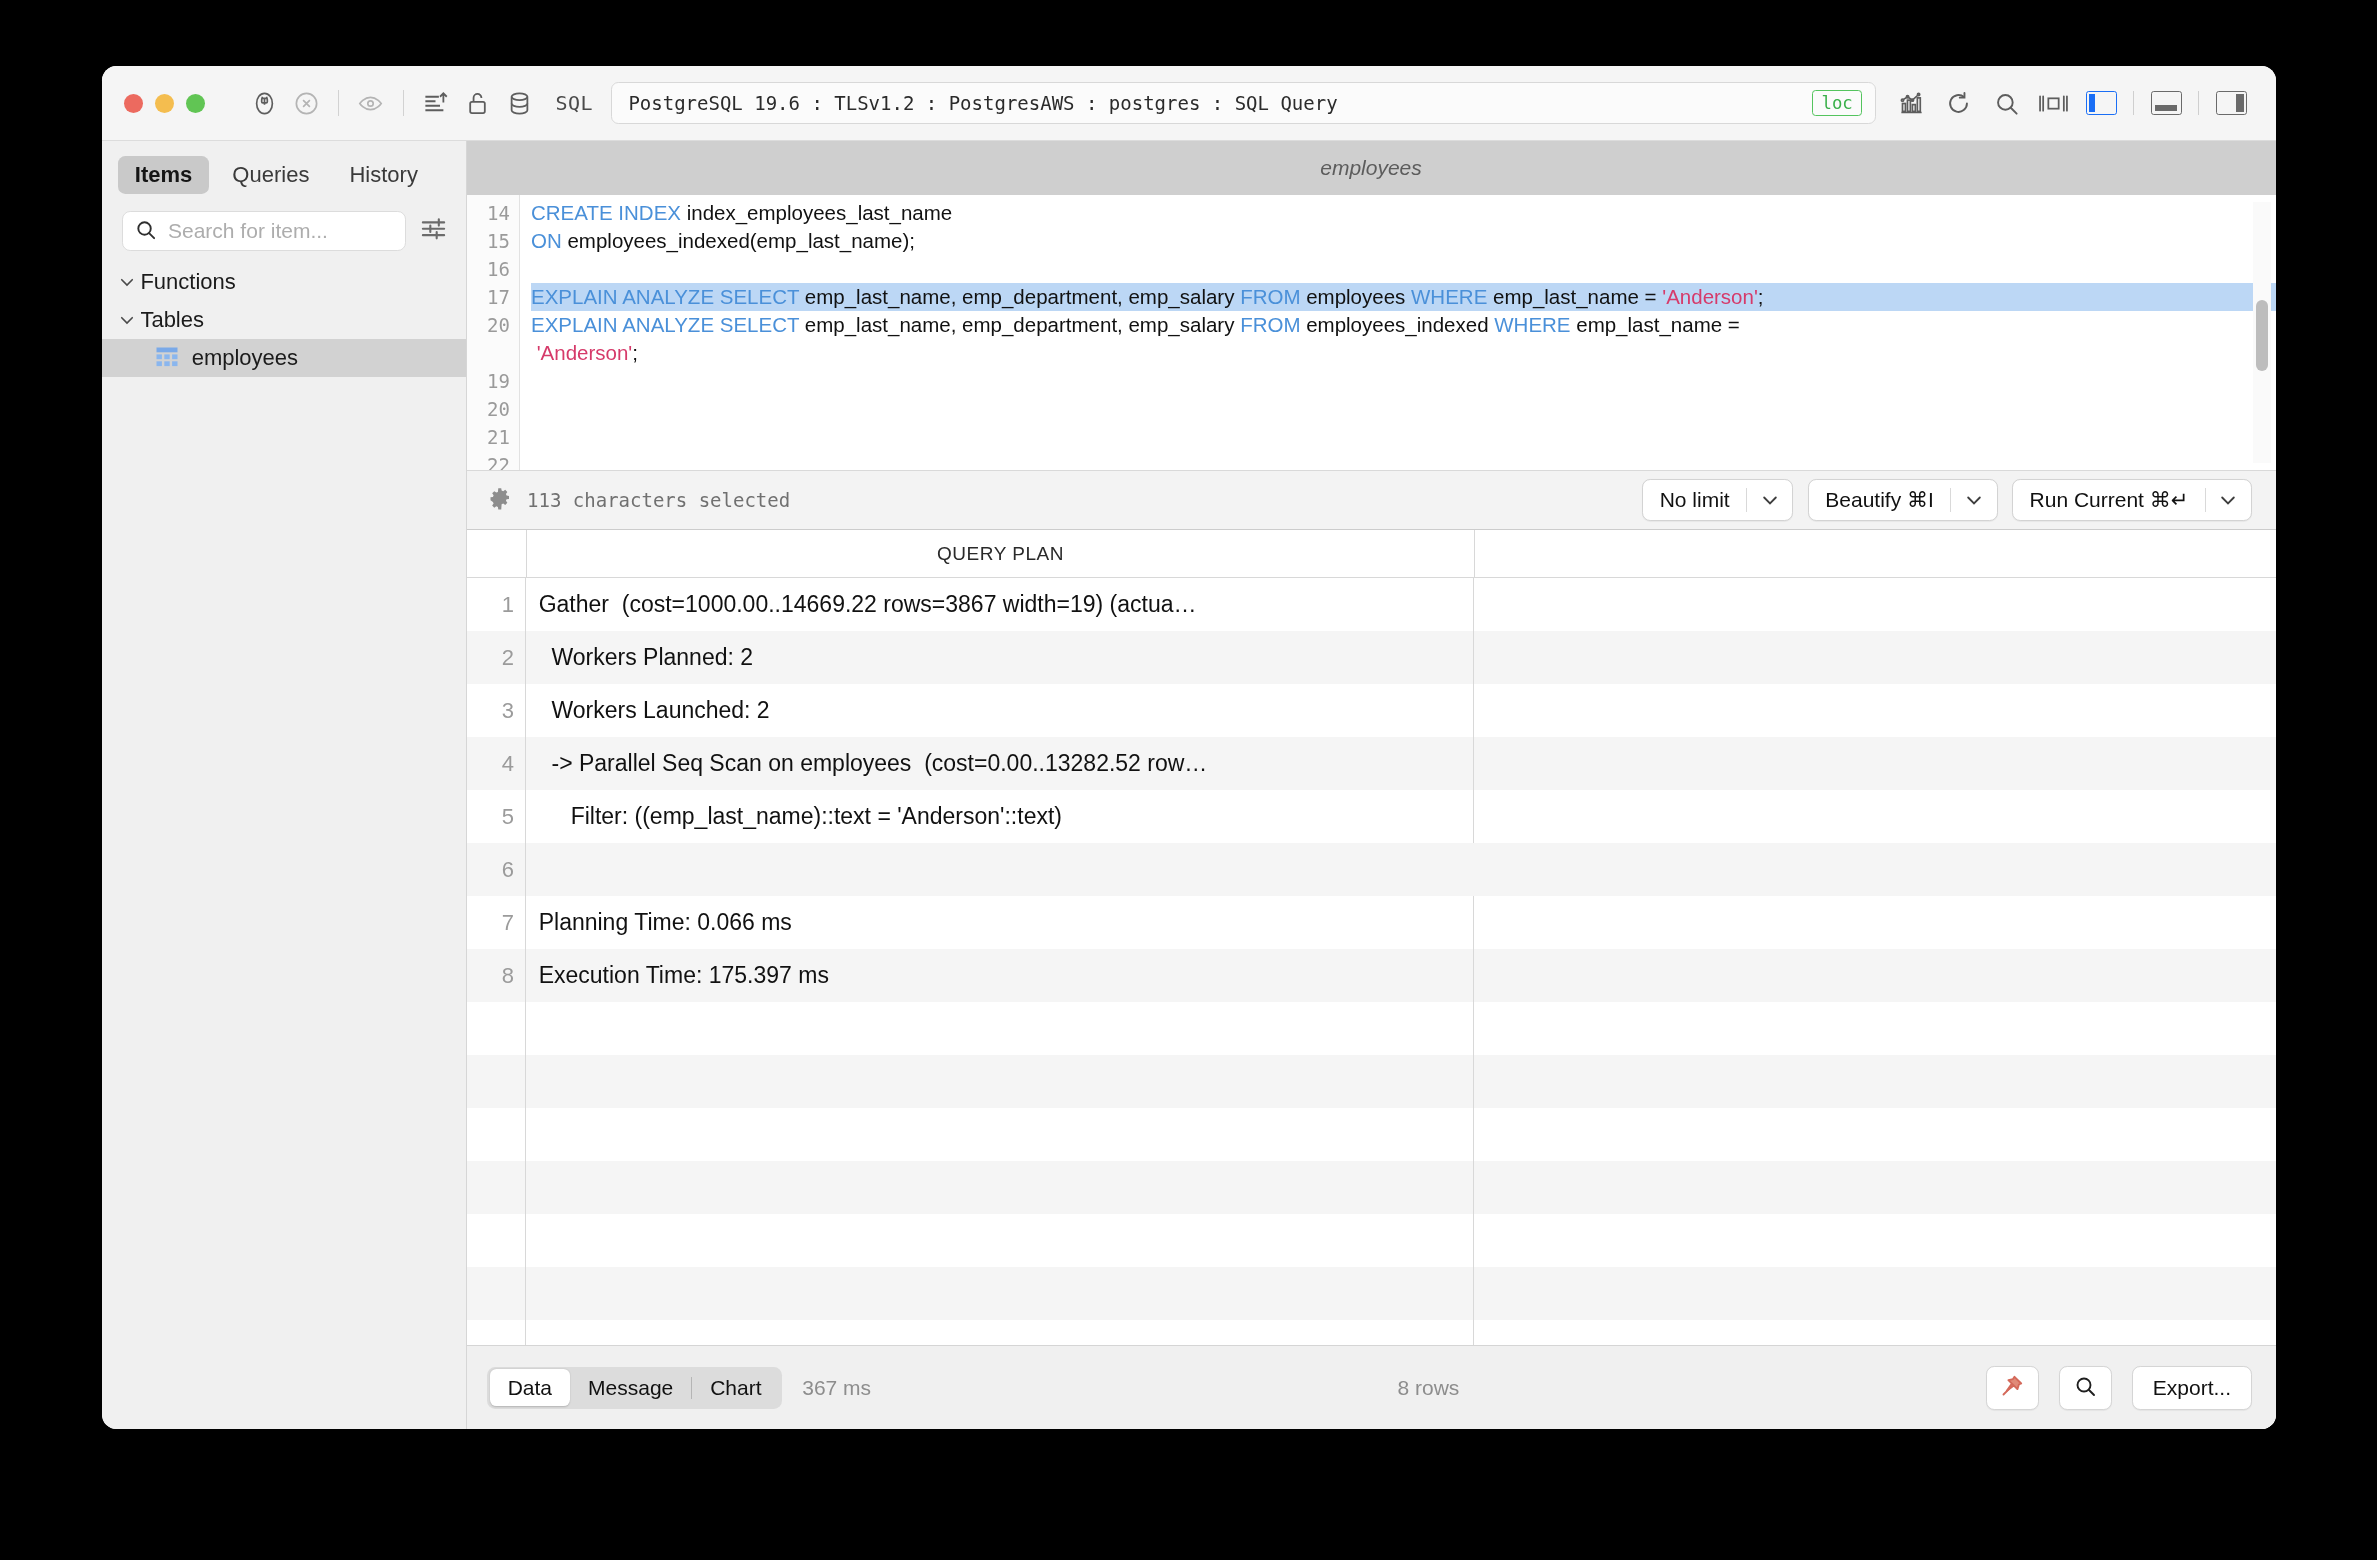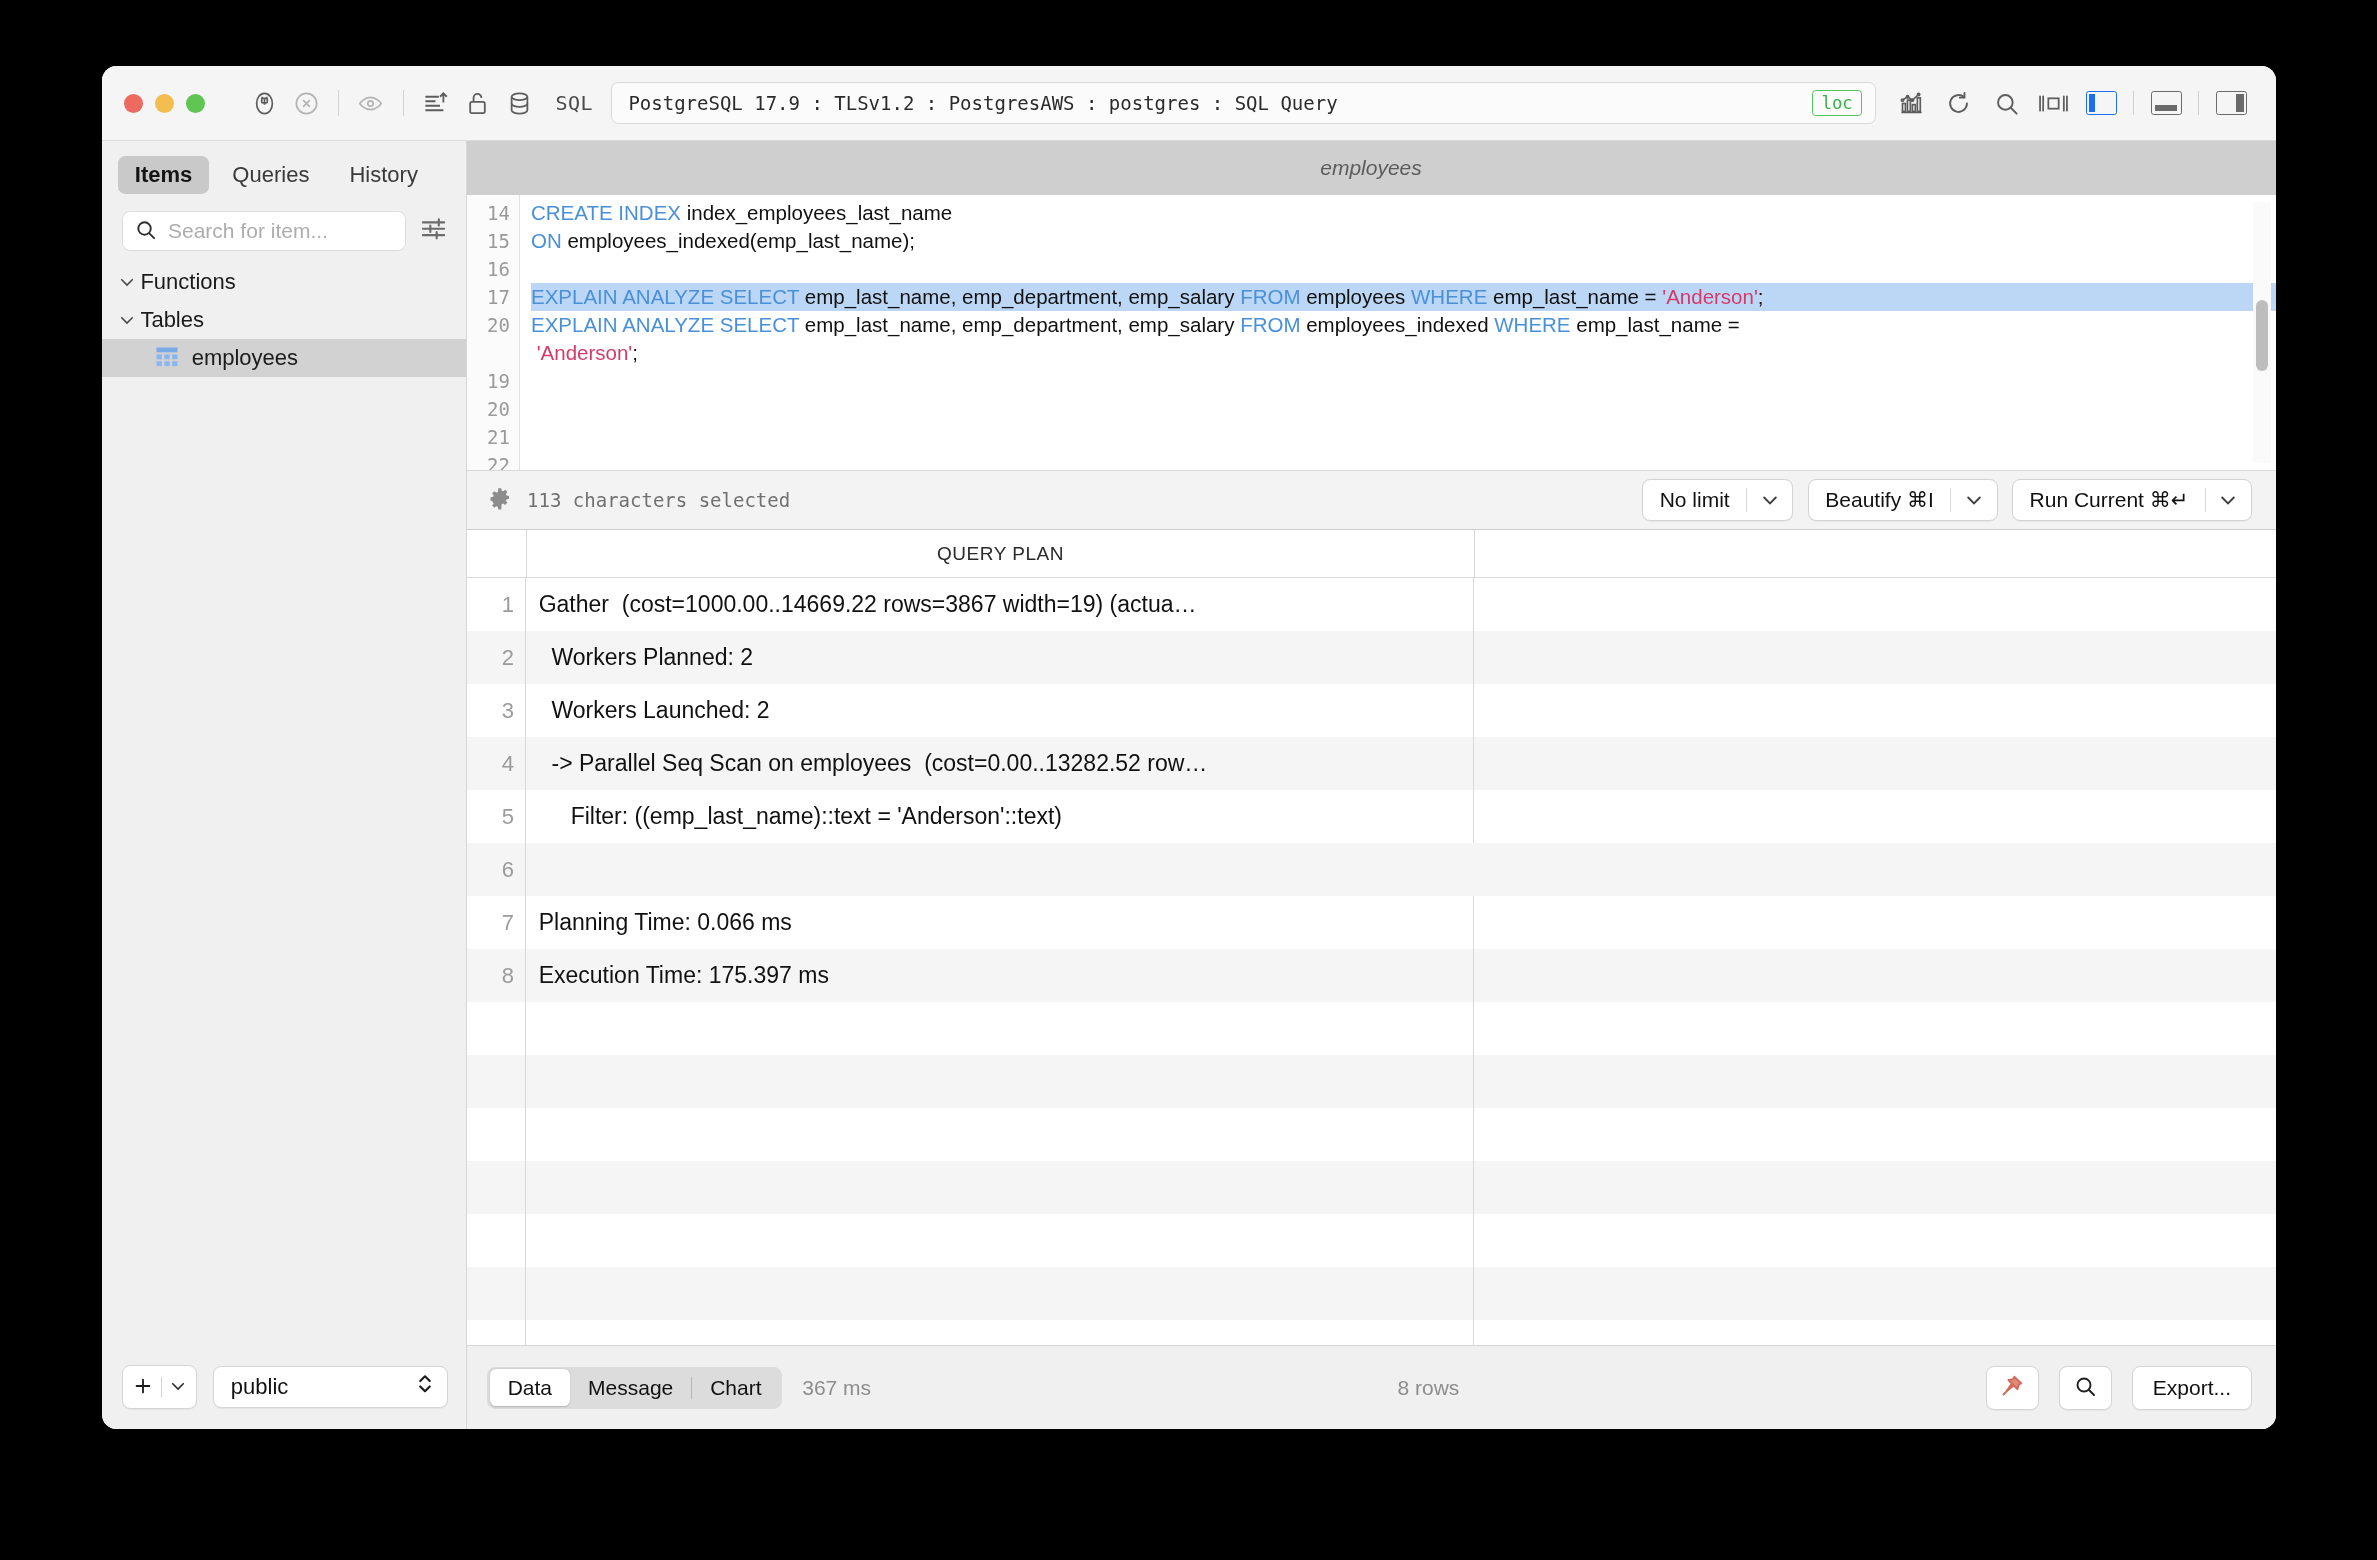--- a/index.html
+++ b/index.html
@@ -413,21 +413,21 @@
       <svg width="27" height="27" viewBox="0 0 24 24" fill="none" stroke="currentColor" stroke-width="1.6">
         <ellipse cx="12" cy="6" rx="7" ry="3"></ellipse>
         <path d="M5 6v12c0 1.7 3.1 3 7 3s7-1.3 7-3V6"></path>
         <path d="M5 12c0 1.7 3.1 3 7 3s7-1.3 7-3"></path>
       </svg>
     </div>
 
     <div class="sql-label">SQL</div>
 
     <div class="conn-field">
-      <span class="conn-text">PostgreSQL 17.9 : TLSv1.2 : PostgresAWS : postgres : SQL Query</span>
+      <span class="conn-text">PostgreSQL 19.6 : TLSv1.2 : PostgresAWS : postgres : SQL Query</span>
       <span class="loc-badge">loc</span>
     </div>
 
     <div class="tb-right">
       <div class="tb-icon">
         <svg width="27" height="27" viewBox="0 0 24 24" fill="none" stroke="currentColor" stroke-width="1.5">
           <path d="M3 20h18"></path>
           <rect x="4" y="12" width="2.6" height="7"></rect>
             <rect x="8.4" y="9" width="2.6" height="10"></rect>
           <rect x="12.8" y="13" width="2.6" height="6"></rect>
@@ -531,44 +531,20 @@
               <rect x="11.4" y="5.6" width="3.6" height="3.2" fill="#8ab6ee"></rect>
               <rect x="1" y="10.2" width="3.6" height="3.2" fill="#8ab6ee"></rect>
               <rect x="6.2" y="10.2" width="3.6" height="3.2" fill="#8ab6ee"></rect>
               <rect x="11.4" y="10.2" width="3.6" height="3.2" fill="#8ab6ee"></rect>
             </svg>
           </span>
           <span>employees</span>
         </div>
       </div>
 
-      <div class="side-bottom">
-        <div class="plus-btn">
-          <span>
-            <svg width="22" height="22" viewBox="0 0 24 24" fill="none" stroke="#1c1c1c" stroke-width="2" stroke-linecap="round">
-                <path d="M12 5v14M5 12h14"></path>
-              </svg>
-          </span>
-          <span class="bar"></span>
-          <span>
-            <svg width="18" height="18" viewBox="0 0 24 24" fill="none" stroke="#2d2d2d" stroke-width="2.2" stroke-linecap="round">
-                <path d="M5 9l7 7 7-7"></path>
-              </svg>
-          </span>
-        </div>
-        <div class="schema-select">
-          <span>public</span>
-          <span>
-            <svg width="18" height="25.5" viewBox="0 0 16 24" fill="none" stroke="#1c1c1c" stroke-width="2" stroke-linecap="round" stroke-linejoin="round">
-              <path d="M3.5 9.5L8 5l4.5 4.5"></path>
-                <path d="M3.5 14.5L8 19l4.5-4.5"></path>
-            </svg>
-          </span>
-        </div>
-      </div>
     </div>
 
     <div class="main">
 
       <div class="editor-tabs">
         <div class="etab inactive">employees</div>
       </div>
 
       <div class="editor-wrap">
         <div class="gutter" id="gutter">

